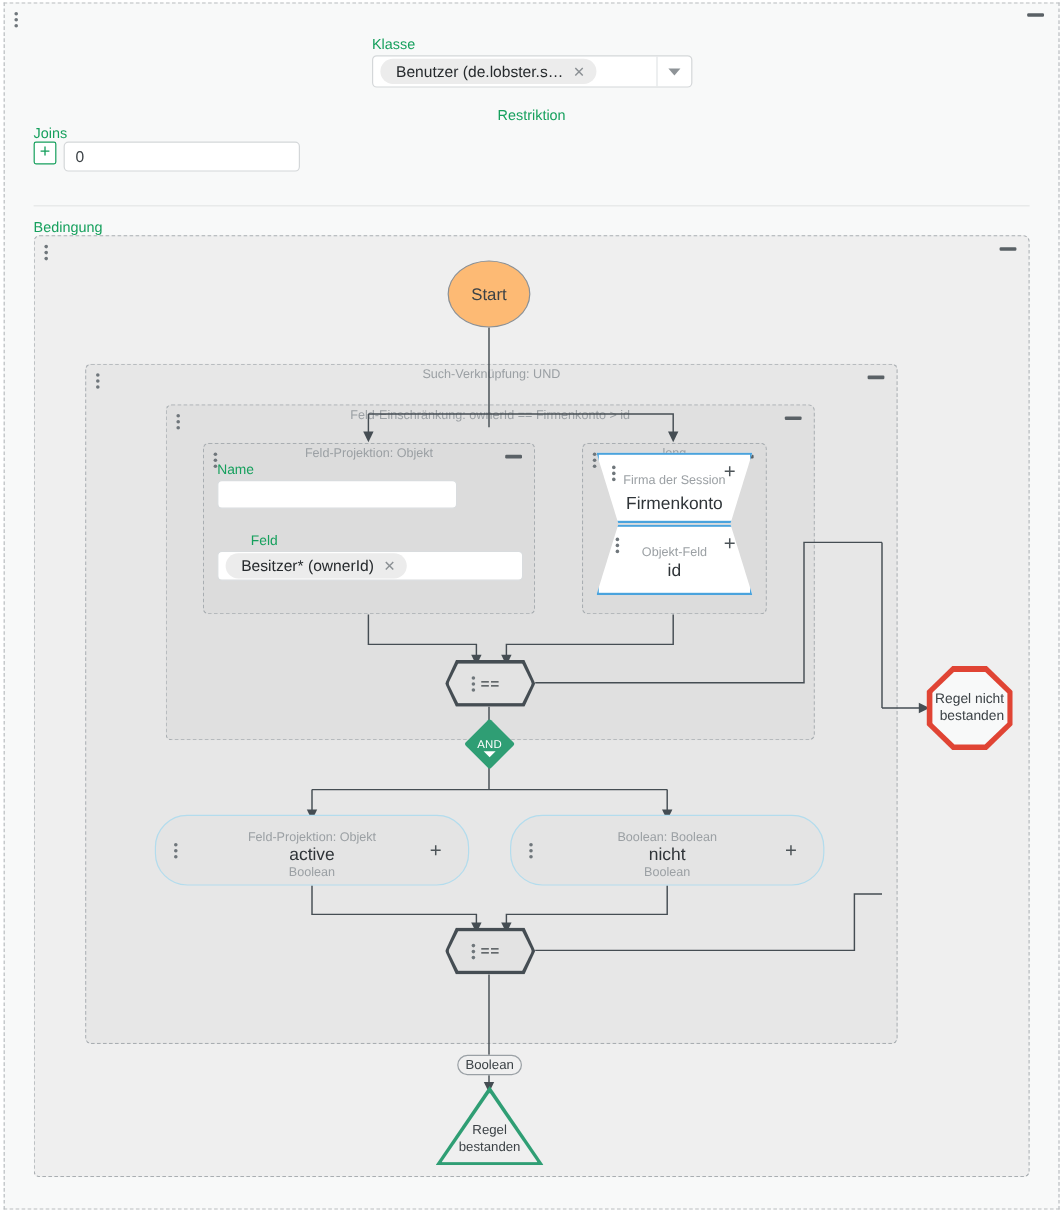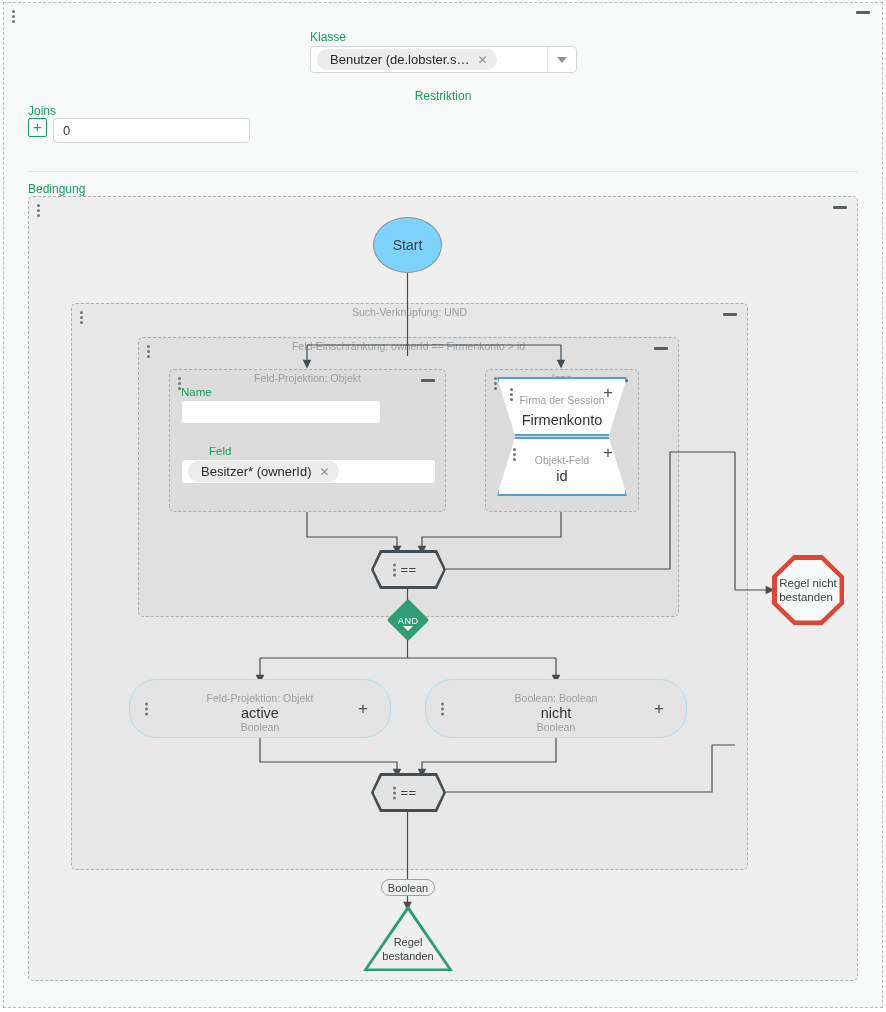--- a/index.html
+++ b/index.html
@@ -157,21 +157,21 @@
   
   #edges { position: absolute; left: 0; top: 0; width: 886px; height: 1012px; }
 
   
   .start-node {
     position: absolute;
     left: 373px; top: 217px;
     width: 69px; height: 56px;
     border: 1.6px solid #8a9096;
     border-radius: 50%;
-    background: #7dd3fc;
+    background: #fdba74;
     display: flex; align-items: center; justify-content: center;
     font-size: 14px; color: #3c4246;
   }
 
   
   .fp-label {
     position: absolute;
     font-size: 11.5px; color: #16a05d;
   }
   .fp-input {
@@ -271,21 +271,21 @@
     background: #e04434;
     clip-path: polygon(30% 0%, 70% 0%, 100% 30%, 100% 70%, 70% 100%, 30% 100%, 0% 70%, 0% 30%);
   }
   .octa-in {
     position: absolute;
     left: 4.5px; top: 4.5px;
     width: calc(100% - 9px); height: calc(100% - 9px);
     background: #f8f9f9;
     clip-path: polygon(30% 0%, 70% 0%, 100% 30%, 100% 70%, 70% 100%, 30% 100%, 0% 70%, 0% 30%);
     display: flex; align-items: center; justify-content: center;
-    text-align: left;
+    text-align: right;
     font-size: 11.5px; color: #3c4246; line-height: 1.25;
   }
 
   
   .bool-tag {
     position: absolute;
     background: #f0f0f0;
     border: 1px solid #9aa0a5;
     border-radius: 9px;
     font-size: 11px; color: #3c4246;

